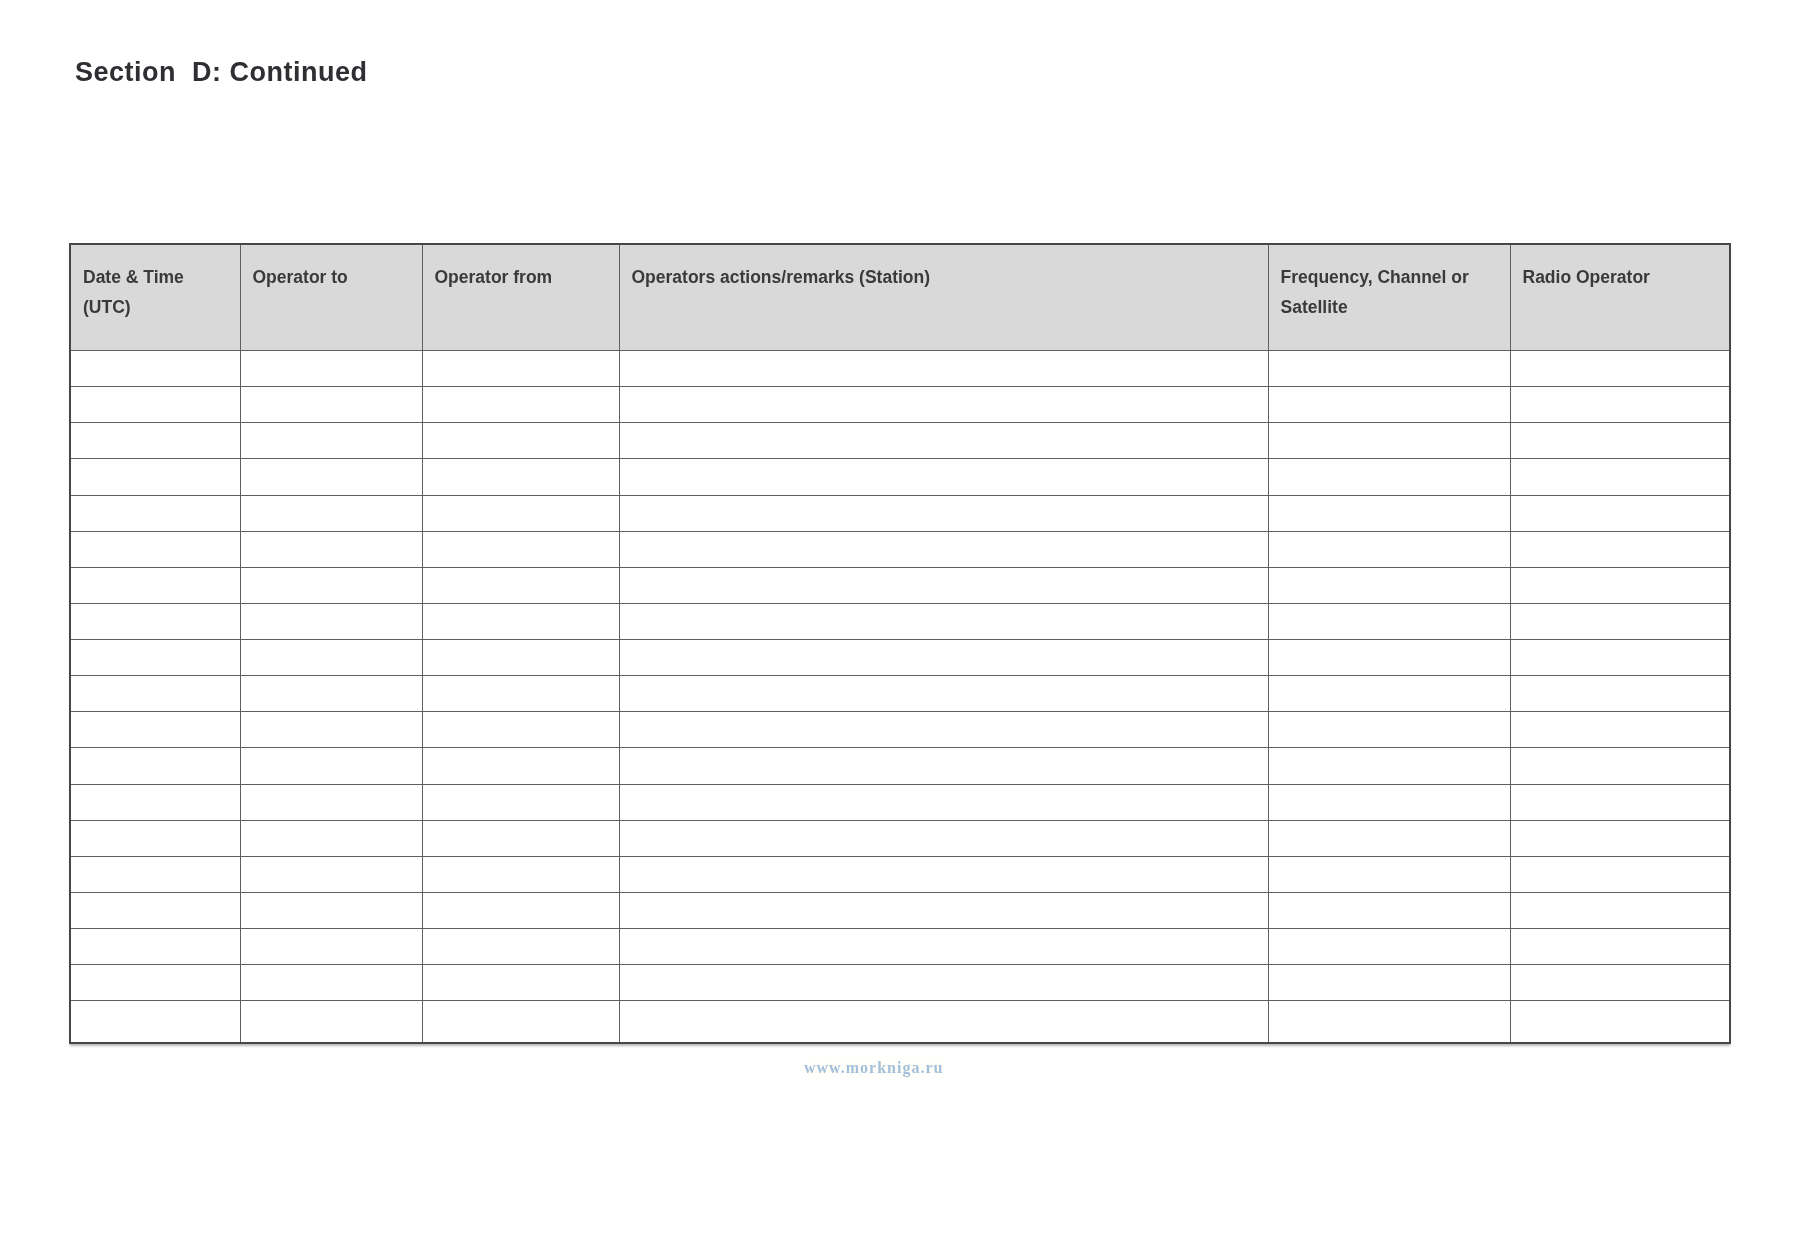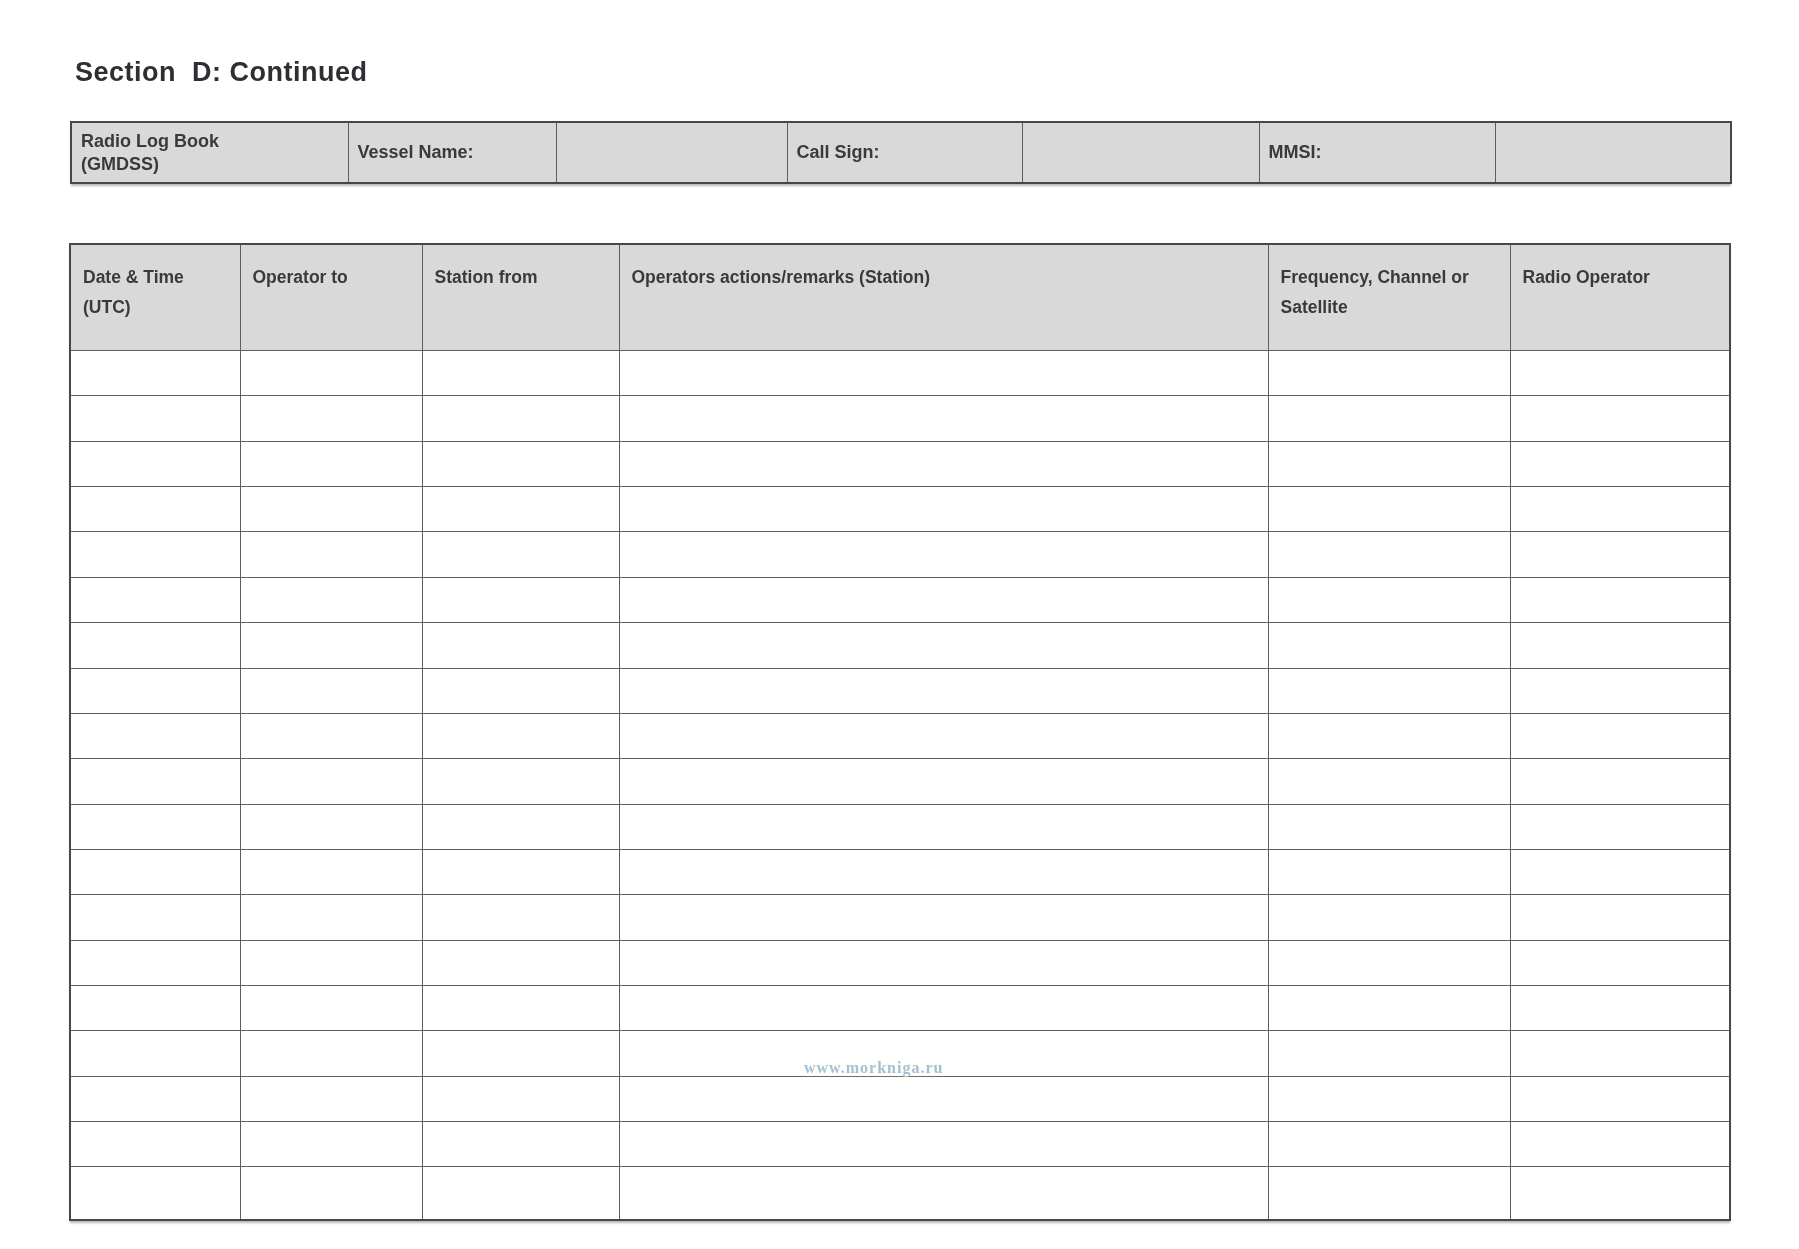--- a/index.html
+++ b/index.html
@@ -48,21 +48,21 @@
     font-size: 18px;
     line-height: 23px;
     padding: 2px 6px 2px 9px;
     vertical-align: middle;
     white-space: pre-line;
     overflow: hidden;
   }
   .log-table {
     position: absolute;
     left: 69px; top: 243px;
-    width: 1660px; height: 978px;
+    width: 1660px; height: 801px;
     border: 2.5px solid var(--outer-border);
     box-shadow: 0 3px 2px -1px rgba(0,0,0,0.28);
   }
   .log-table th {
     height: 88px;
     background: var(--header-cell-bg);
     border: 1.5px solid var(--grid-border);
     color: var(--text);
     font-size: 17.5px;
     line-height: 30px;
@@ -88,59 +88,36 @@
     text-shadow: 0 0 10px rgba(255, 252, 225, 0.9);
   }
 </style>
 </head>
 <body>
 
 <div class="page">
 
   <h1 class="title">Section  D: Continued</h1>
 
-  <table class="info-table">
-    <colgroup>
-      <col style="width:277px">
-        <col style="width:208px">
-        <col style="width:231px">
-      <col style="width:235px">
-        <col style="width:237px">
-        <col style="width:236px">
-      <col style="width:236px">
-    </colgroup>
-    <tbody>
-      <tr>
-        <td>Radio Log Book
-(GMDSS)</td>
-        <td>Vessel Name:</td>
-        <td></td>
-        <td>Call Sign:</td>
-        <td></td>
-        <td>MMSI:</td>
-        <td></td>
-      </tr>
-    </tbody>
-  </table>
 
   <table class="log-table">
     <colgroup>
       <col style="width:170px">
         <col style="width:182px">
         <col style="width:197px">
       <col style="width:649px">
         <col style="width:242px">
         <col style="width:220px">
     </colgroup>
     <thead>
       <tr>
         <th>Date &amp; Time
 (UTC)</th>
         <th>Operator to</th>
-        <th>Station from</th>
+        <th>Operator from</th>
         <th>Operators actions/remarks (Station)</th>
         <th>Frequency, Channel or
 Satellite</th>
         <th>Radio Operator</th>
       </tr>
     </thead>
     <tbody id="log-body">
         <tr>
           <td></td>
           <td></td>

